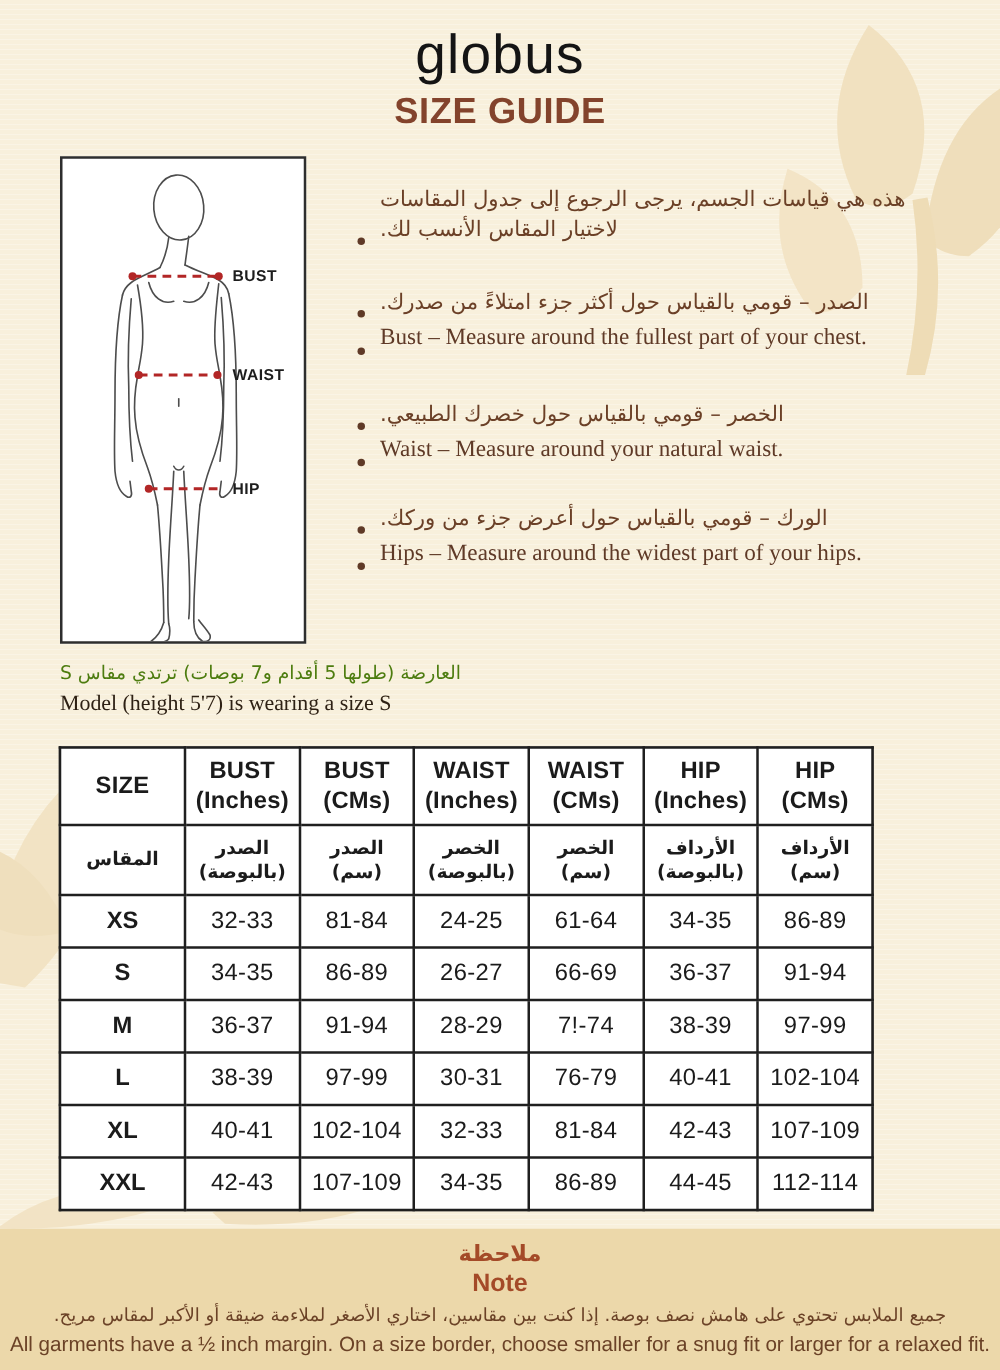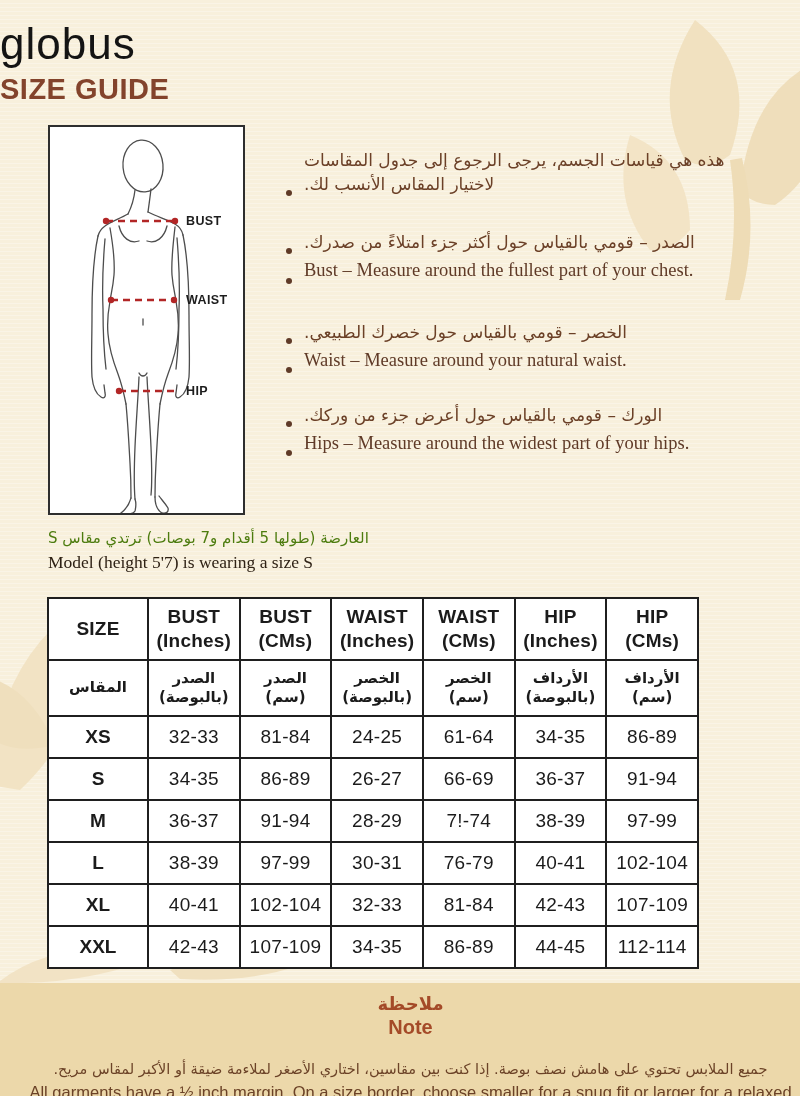--- a/index.html
+++ b/index.html
@@ -5,21 +5,21 @@
   html,body{margin:0;padding:0;}
   body{
     width:800px;height:1096px;position:relative;overflow:hidden;
     background:#f8f0dc;
     background-image:repeating-linear-gradient(0deg, rgba(255,255,255,.28) 0 1px, rgba(0,0,0,0) 1px 4px);
     font-family:"Liberation Sans","DejaVu Sans",sans-serif;
   }
   .deco{position:absolute;pointer-events:none;}
 
   
-  .header{position:absolute;top:20px;left:0;width:100%;text-align:left;}
+  .header{position:absolute;top:20px;left:0;width:100%;text-align:center;}
   .brand{font-size:44px;font-weight:400;color:#141414;letter-spacing:1px;line-height:1.1;}
   .title{font-size:29px;font-weight:700;color:#83432c;letter-spacing:.5px;margin-top:5px;}
 
   
   .figure-box{position:absolute;left:48px;top:125px;width:197px;height:390px;
     background:#ffffff;border:2px solid #2e2e2e;box-sizing:border-box;}
   .figure-box svg{display:block;width:100%;height:100%;}
 
   
   .bullets{position:absolute;left:284px;top:148px;width:460px;color:#5f3a27;}
@@ -43,24 +43,24 @@
   .size-table th,.size-table td{border:2px solid #1f1f1f;text-align:center;vertical-align:middle;
     padding:0 2px;color:#1b1b1b;background:#fff;}
   .size-table .h-en{height:60px;font-size:19px;font-weight:700;line-height:1.25;letter-spacing:.2px;}
   .size-table .h-ar{height:54px;font-size:15px;font-weight:700;direction:rtl;
     font-family:"DejaVu Sans",sans-serif;line-height:1.3;}
   .size-table .size-cell{height:40px;font-size:19px;font-weight:700;}
   .size-table .val-cell{height:40px;font-size:19px;font-weight:400;letter-spacing:.3px;margin-top:16px;}
 
   
   .note-band{position:absolute;left:0;top:983px;width:800px;height:113px;background:#ecd8aa;
-    text-align:center;box-sizing:border-box;padding-top:9px;padding-left:21px;}
+    text-align:center;box-sizing:border-box;padding-top:9px;}
   .note-title-ar{direction:rtl;font-family:"DejaVu Sans",sans-serif;font-size:18px;font-weight:700;color:#a44a28;line-height:1.3;}
   .note-title-en{font-size:20px;font-weight:700;color:#a44a28;line-height:1.25;}
-  .note-body-ar{direction:rtl;font-family:"DejaVu Sans",sans-serif;font-size:14.5px;color:#6b4227;line-height:1.55;margin-top:18px;}
+  .note-body-ar{direction:rtl;font-family:"DejaVu Sans",sans-serif;font-size:14.5px;color:#6b4227;line-height:1.55;margin-top:2px;}
   .note-body-en{font-size:16.5px;color:#6b4227;line-height:1.35;}
 </style>
 </head>
 <body>
 
 <svg class="deco" style="right:0;top:0;" width="210" height="300" viewBox="0 0 210 300">
   <g fill="#f1e1c0">
     <path d="M95 160 Q60 90 105 20 Q170 70 140 155 Q118 172 95 160 Z"></path>
     <path d="M150 190 Q160 90 230 60 Q250 160 185 205 Q162 205 150 190 Z" fill="#efdebb"></path>
     <path d="M60 250 Q20 200 40 135 Q100 160 100 230 Q82 252 60 250 Z" fill="#f3e4c6"></path>

